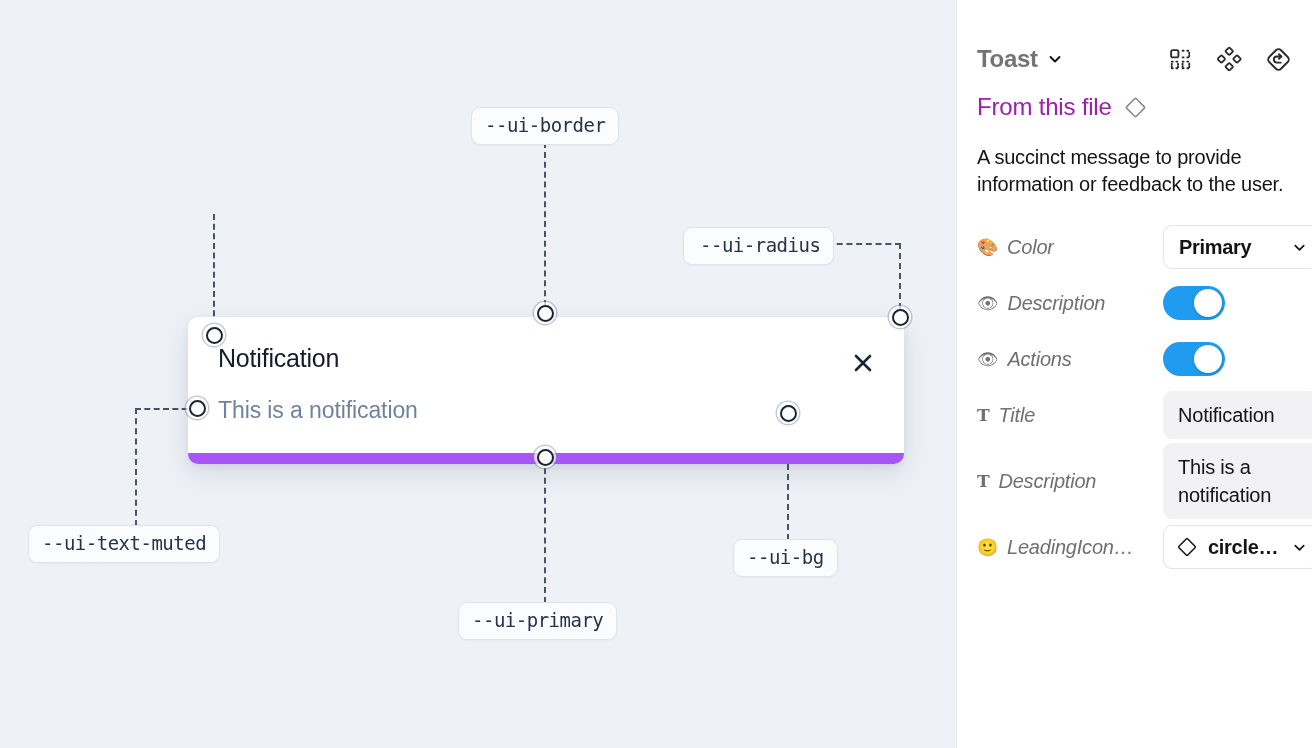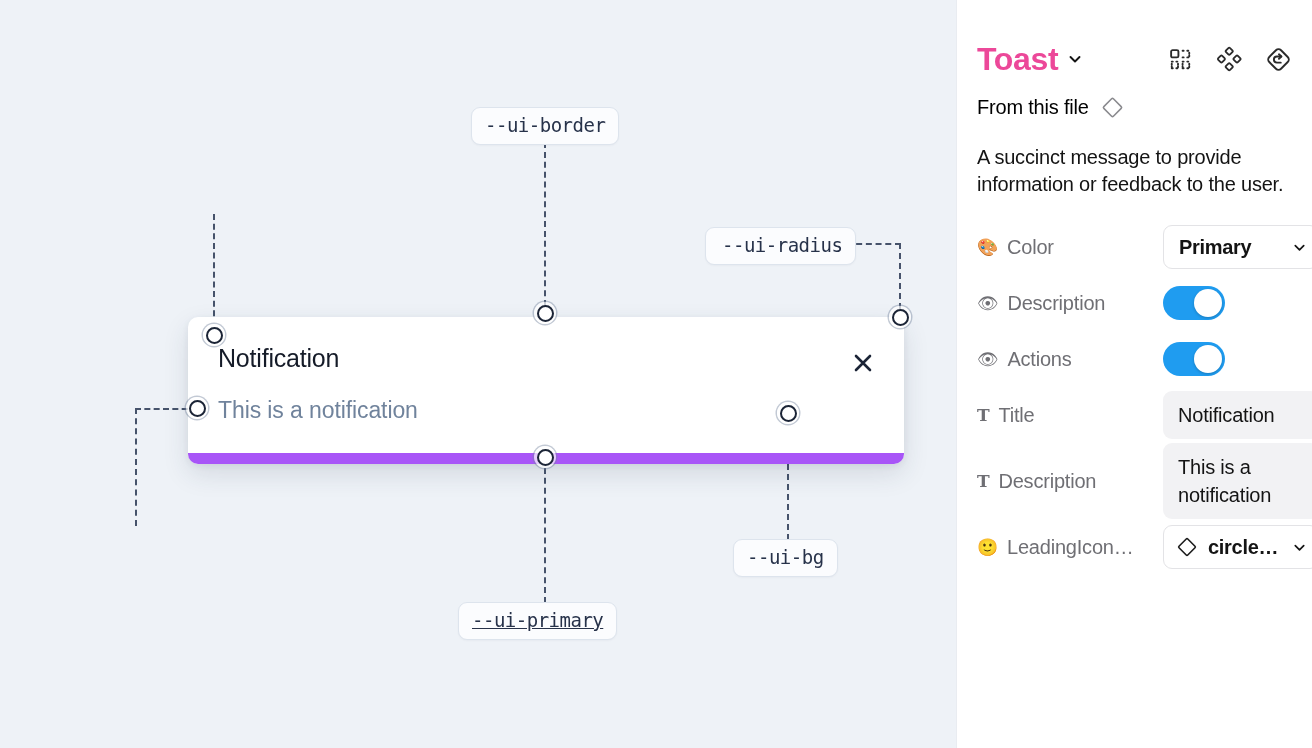--- a/index.html
+++ b/index.html
@@ -104,36 +104,36 @@
     flex: 0 0 356px;
     background: #ffffff;
     border-left: 1px solid #e9ecf1;
     padding: 0 20px;
   }
   .panel-head {
     display: flex; align-items: center;
     height: 62px; margin-top: 28px;
   }
   .panel-title {
-    font-size: 32px; font-weight: 700; color: #ec4899;
+    font-size: 24px; font-weight: 700; color: #737373;
     letter-spacing: -0.3px;
   }
   .panel-title-caret {
     margin-left: 9px; display: flex; align-items: center; cursor: pointer;
   }
   .head-icons {
     margin-left: auto; display: flex; align-items: center; gap: 23px;
   }
   .head-icon { display: flex; cursor: pointer; }
 
   .fromfile {
     display: flex; align-items: center;
     gap: 11px; margin-top: 2px; height: 30px;
   }
-  .fromfile-label { font-size: 20px; color: #000000; letter-spacing: -0.2px; }
+  .fromfile-label { font-size: 24px; color: #a21caf; letter-spacing: -0.2px; }
 
   .panel-desc {
     margin-top: 22px;
     font-size: 20px; line-height: 1.33;
     color: #141414; letter-spacing: -0.2px;
   }
 
   .props { margin-top: 22px; }
   .prop-row {
     display: flex; align-items: center;
@@ -148,21 +148,21 @@
   .prop-label .ic { font-size: 17px; line-height: 1; flex: 0 0 auto; }
   .prop-label .ic.serif-t {
     font-family: "DejaVu Serif", serif; font-weight: 700;
     font-size: 17px; color: #6f6f74;
   }
   .prop-label .ic.diamond {
     width: 15px; height: 15px; background: #6f6f74;
     transform: rotate(45deg); border-radius: 2px;
   }
   .prop-label .name {
-    overflow: hidden; text-overflow: ellipsis; white-space: nowrap;
+    overflow: hidden; text-overflow: ellipsis; white-space: nowrap; font-style: italic;
   }
   .prop-ctl { flex: 1; display: flex; justify-content: flex-end; }
 
   .select {
     width: 156px; min-height: 44px;
     background: #ffffff;
     border: 1.5px solid #e3e3e6;
     border-radius: 9px;
     display: flex; align-items: center;
     padding: 0 11px 0 15px;
@@ -231,22 +231,23 @@
     </div>
 
     <div class="anchor" style="left:203px; top:324px;"></div>
     <div class="anchor" style="left:534px; top:302px;"></div>
     <div class="anchor" style="left:889px; top:306px;"></div>
     <div class="anchor" style="left:186px; top:397px;"></div>
     <div class="anchor" style="left:777px; top:402px;"></div>
     <div class="anchor" style="left:534px; top:446px;"></div>
 
     <div class="token" style="left:471px; top:107px;">--ui-border</div>
-    <div class="token" style="left:705px; top:227px;padding-left:16px;">--ui-radius</div>
-    <div class="token" style="left:458px; top:602px;text-decoration:underline;">--ui-primary</div>
+    <div class="token" style="left:683px; top:227px;padding-left:16px;">--ui-radius</div>
+    <div class="token" style="left:28px; top:525px;">--ui-text-muted</div>
+    <div class="token" style="left:458px; top:602px;">--ui-primary</div>
     <div class="token" style="left:733px; top:539px;">--ui-bg</div>
   </div>
 
   <div class="panel">
 
     <div class="panel-head">
       <span class="panel-title">Toast</span>
       <span class="panel-title-caret">
         <svg width="16" height="16" viewBox="0 0 16 16" fill="none" stroke="#141414" stroke-width="1.9" stroke-linecap="round" stroke-linejoin="round">
           <path d="M3.5 6 L8 10.5 L12.5 6"></path>

